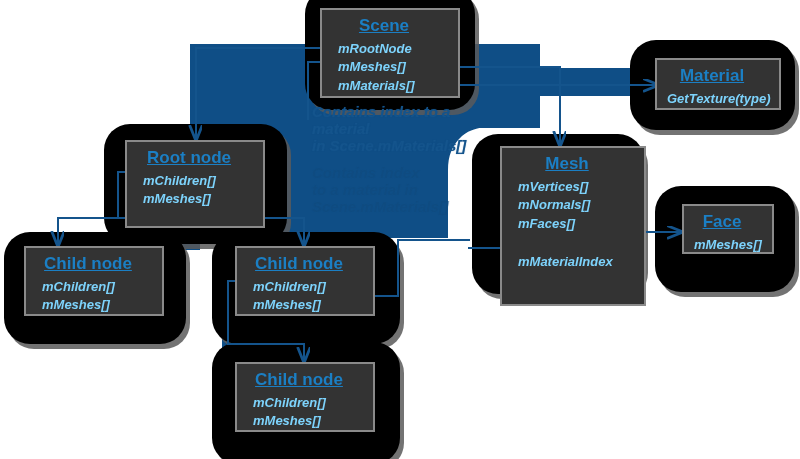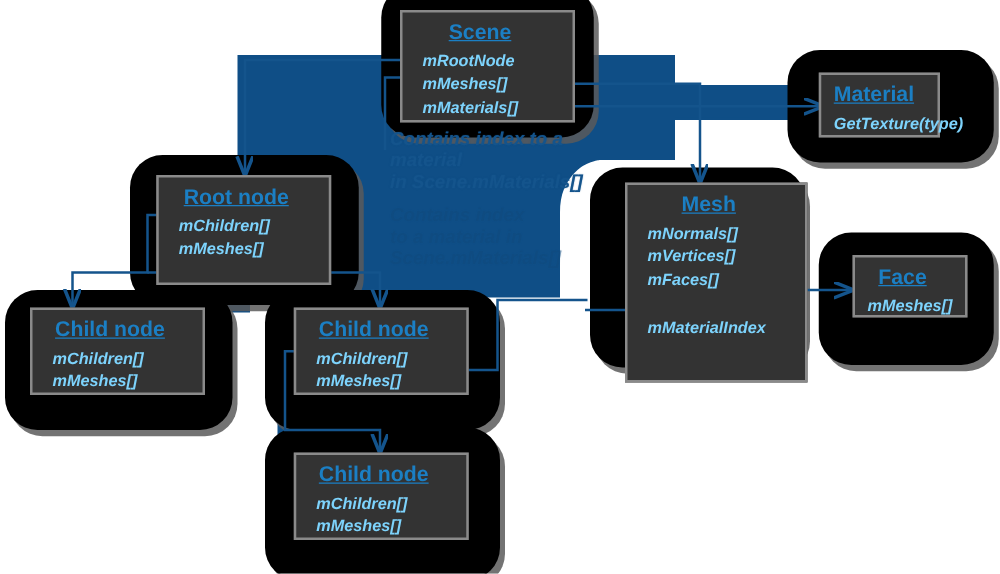--- a/index.html
+++ b/index.html
@@ -164,40 +164,40 @@
 
     <div class="node" style="left:320px; top:8px; width:140px; height:90px;">
       <span class="title">Scene</span>
       <div class="fields">
         <div class="field">mRootNode</div>
         <div class="field">mMeshes[]</div>
         <div class="field">mMaterials[]</div>
       </div>
     </div>
 
-    <div class="node compact" style="left:655px; top:58px; width:97px; height:52px;">
+    <div class="node compact" style="left:655px; top:58px; width:126px; height:52px;">
       <span class="title">Material</span>
       <div class="fields">
         <div class="field">GetTexture(type)</div>
       </div>
     </div>
 
     <div class="node" style="left:125px; top:140px; width:140px; height:88px;">
       <span class="title">Root node</span>
       <div class="fields">
         <div class="field">mChildren[]</div>
         <div class="field">mMeshes[]</div>
       </div>
     </div>
 
     <div class="node" style="left:500px; top:146px; width:146px; height:160px;">
       <span class="title">Mesh</span>
       <div class="fields">
+        <div class="field">mVertices[]</div>
         <div class="field">mNormals[]</div>
-        <div class="field">mVertices[]</div>
         <div class="field">mFaces[]</div>
         <div class="field gap">mMaterialIndex</div>
       </div>
     </div>
 
     <div class="node compact" style="left:682px; top:204px; width:92px; height:50px;">
       <span class="title">Face</span>
       <div class="fields">
         <div class="field">mMeshes[]</div>
       </div>

